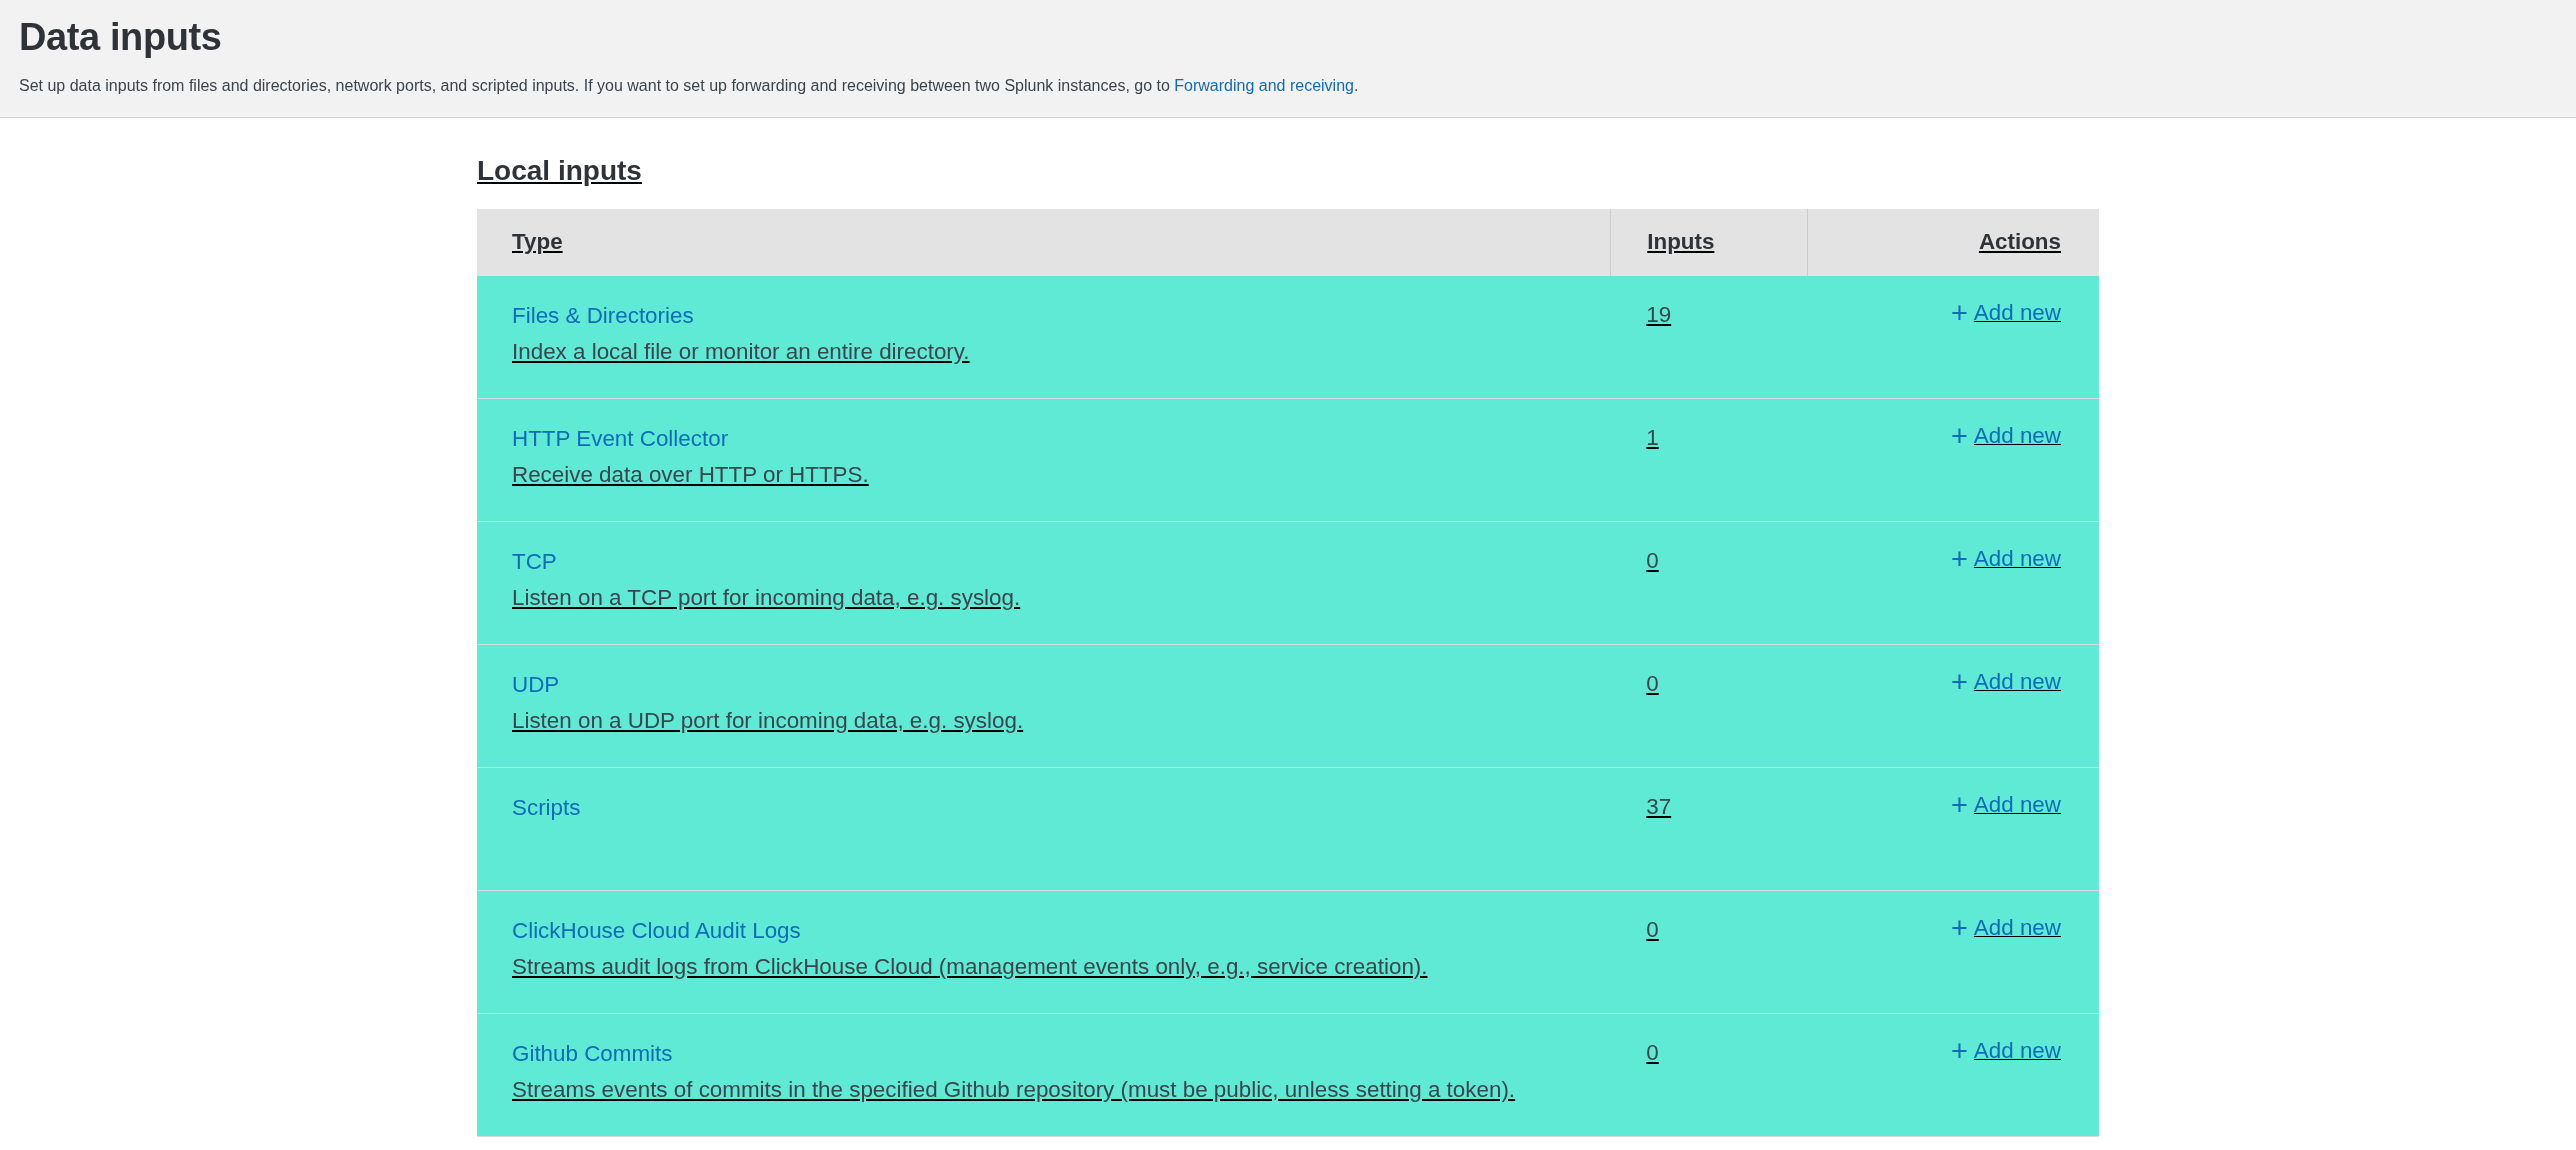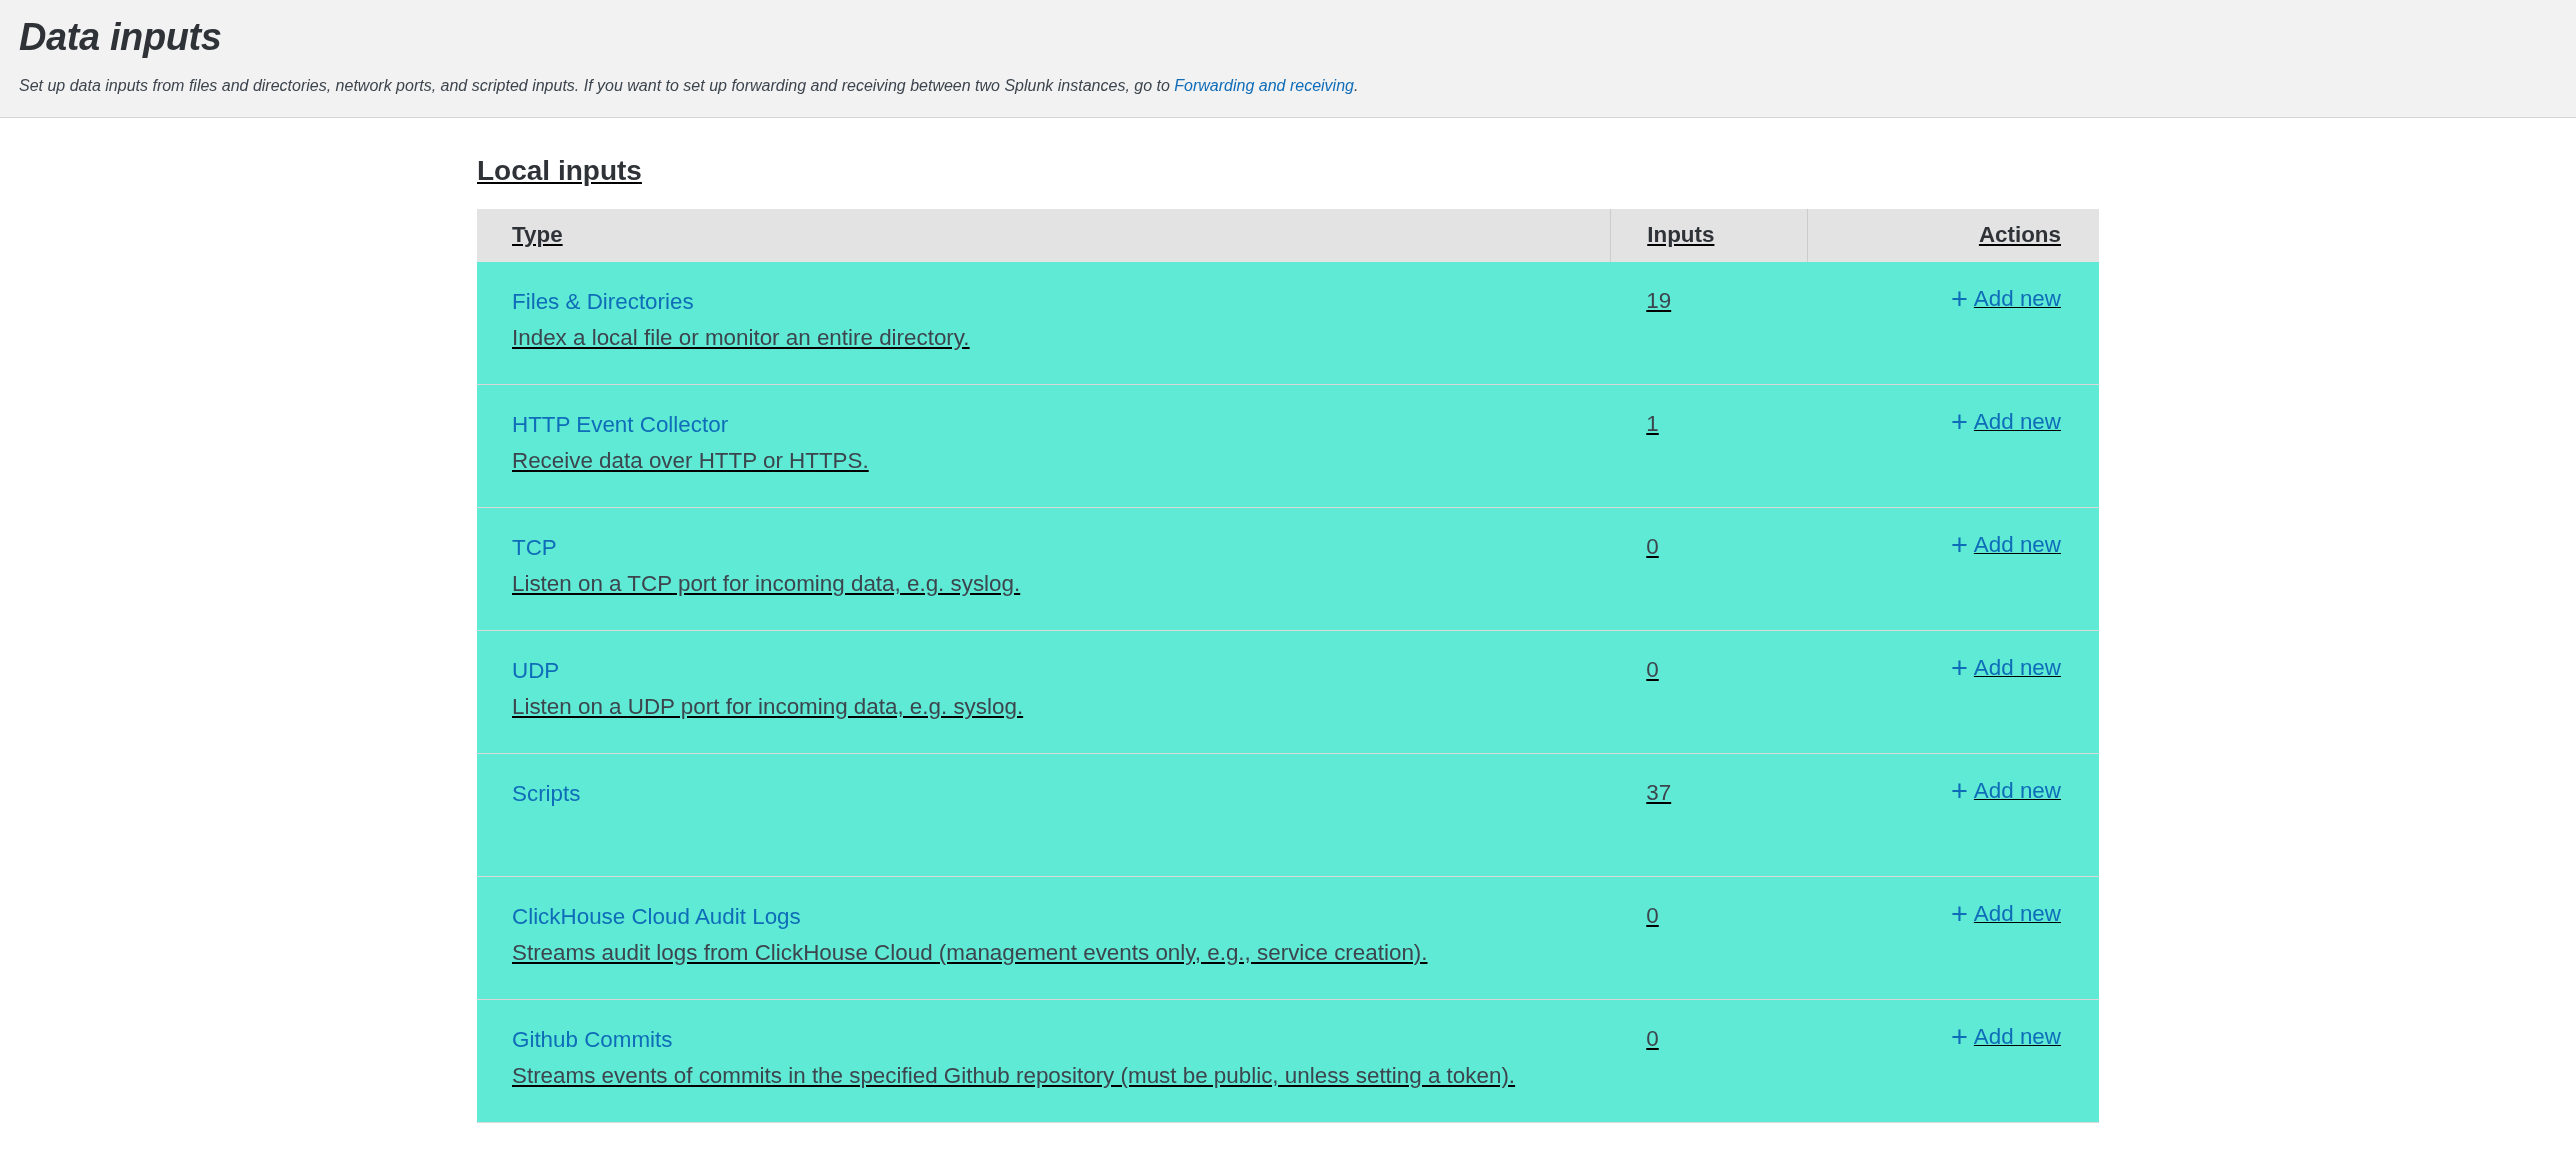--- a/index.html
+++ b/index.html
@@ -10,21 +10,20 @@
     overflow: hidden;
     -webkit-font-smoothing: antialiased;
   }
   a { text-decoration: none; color: var(--link, #0e6cb8); cursor: pointer; }
 
   
   .top-band {
     background: var(--band_bg, #f2f2f2);
     border-bottom: 1.7px solid var(--band_border, #d5d5d5);
     padding: 14px 21px 16px 19px;
-    font-style: italic;
   }
   .top-band h1 {
     font-size: 38px;
     line-height: 46px;
     font-weight: 700;
     color: var(--heading_text, #2f3338);
     letter-spacing: -0.4px;
   }
   .subtitle {
     margin-top: 12px;
@@ -42,21 +41,21 @@
     line-height: 33px;
     font-weight: 700;
     color: var(--heading_text, #2f3338);
   }
 
   
   .table { width: 100%; background: #ffffff; }
   .thead {
     display: flex;
     background: var(--table_header_bg, #e3e3e3);
-    height: 53px;
+    height: 67px;
   }
   .th {
     display: flex;
     align-items: center;
     height: 100%;
     font-size: 22.4px;
     font-weight: 700;
     color: var(--heading_text, #2f3338);
     padding-left: 36px;
   }

